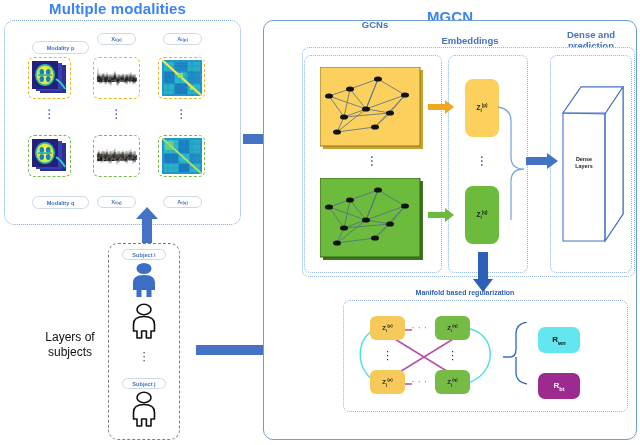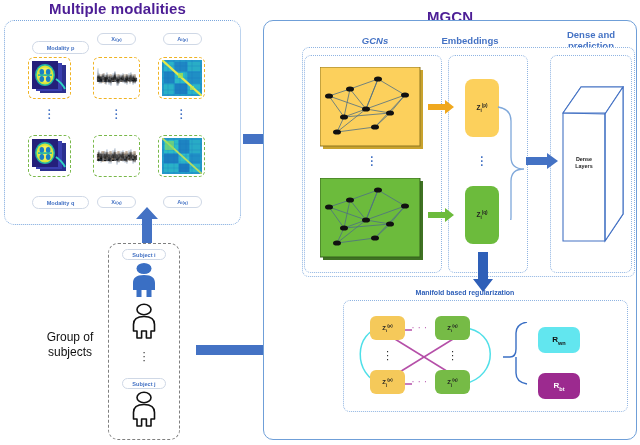--- a/index.html
+++ b/index.html
@@ -7,21 +7,21 @@
     width:640px;height:445px;
     background:#ffffff;
     font-family:"Liberation Sans", sans-serif;
     position:relative;
     overflow:hidden;
   }
   .abs{position:absolute;}
 
   
   .section-title{
-    color:#4c1d95;
+    color:#3b82f6;
     font-weight:bold;
     text-align:center;
     font-size:15px;
     letter-spacing:.1px;
   }
   .col-title{
     color:#4472c4;
     font-weight:bold;
     text-align:center;
     font-size:9.5px;
@@ -336,21 +336,21 @@
 
 <svg class="abs" style="left:243px;top:128px;" width="70" height="22" viewBox="0 0 70 22">
   <path d="M0 6 H56 V0 L70 11 L56 22 V16 H0 Z" fill="#4472c4"></path>
 </svg>
 
 <svg class="abs" style="left:136px;top:207px;" width="22" height="48" viewBox="0 0 22 48">
   <path d="M6 48 V12 H0 L11 0 L22 12 H16 V48 Z" fill="#4472c4"></path>
 </svg>
 
 <div class="abs group-label" style="left:20px;top:330px;width:100px;">
-  <span>Group of</span><br>
+  <span>Layers of</span><br>
   <span>subjects</span>
 </div>
 
 <div class="abs panel-dashed-gray" style="left:108px;top:243px;width:72px;height:197px;"></div>
 
 <div class="abs pill" style="left:122px;top:249px;width:44px;height:11px;">
   <span>Subject i</span>
 </div>
 
 <svg class="abs" style="left:127px;top:262px;" width="34" height="36" viewBox="0 0 34 36">
@@ -377,21 +377,21 @@
   <ellipse cx="17" cy="6.5" rx="7" ry="5.2" fill="#fff" stroke="#111" stroke-width="1.6"></ellipse>
   <path d="M17 13.5 c-8 0 -10.5 3 -10.5 8 v6.5 h3.5 v7 h4.6 v-7 h4.8 v7 h4.6 v-7 H27.5 v-6.5 c0 -5 -2.5 -8 -10.5 -8 Z" fill="#fff" stroke="#111" stroke-width="1.6" stroke-linejoin="round"></path>
 </svg>
 
 <svg class="abs" style="left:196px;top:340px;" width="142" height="20" viewBox="0 0 142 20">
   <path d="M0 5 H128 V0 L142 10 L128 20 V15 H0 Z" fill="#4472c4"></path>
 </svg>
 
 <div class="abs panel-solid" style="left:263px;top:20px;width:374px;height:420px;"></div>
 
-<div class="abs col-title" style="left:330px;top:35px;width:90px;font-style:italic;">GCNs</div>
+<div class="abs col-title" style="left:330px;top:19px;width:90px;">GCNs</div>
 <div class="abs col-title" style="left:425px;top:35px;width:90px;">Embeddings</div>
 <div class="abs col-title" style="left:552px;top:29px;width:78px;">
   <span>Dense and prediction</span>
 </div>
 
 <div class="abs panel-dotted-thin" style="left:302px;top:47px;width:333px;height:230px;"></div>
 
 <div class="abs panel-dotted-thin" style="left:304px;top:55px;width:138px;height:218px;"></div>
 
 <div class="abs panel-dotted-thin" style="left:448px;top:55px;width:80px;height:218px;"></div>

